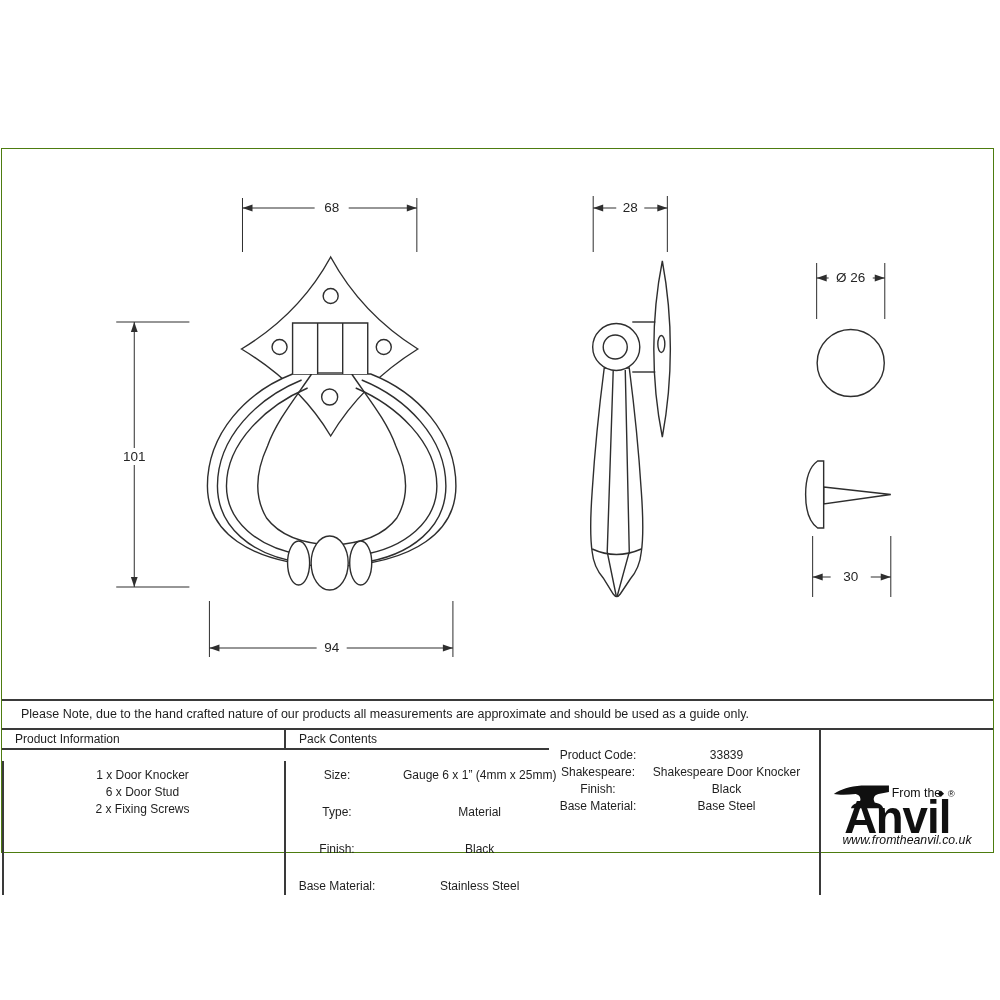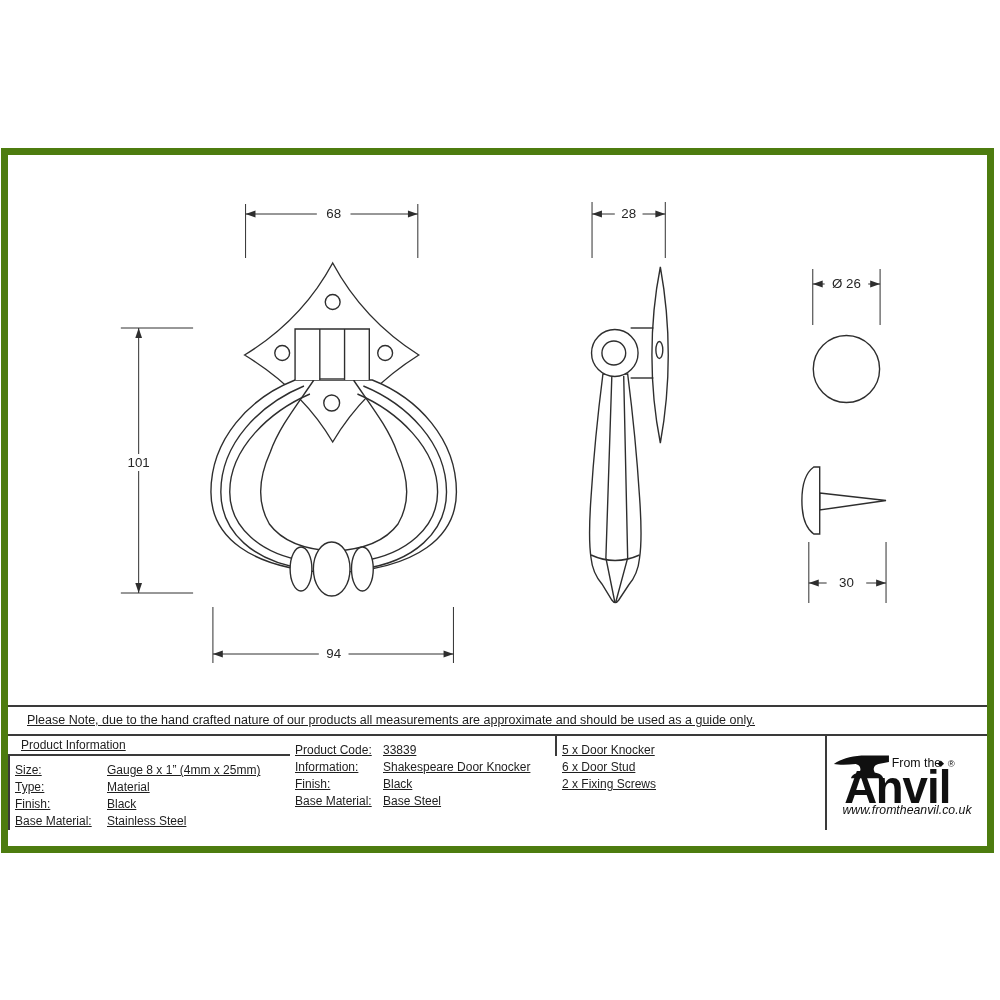--- a/index.html
+++ b/index.html
@@ -4,43 +4,44 @@
 <style>
   html,body { margin:0; padding:0; }
   body {
     width:1000px; height:1000px; position:relative;
     background:#ffffff; color:#1e1e1e;
     font-family:"Liberation Sans", sans-serif;
     overflow:hidden;
   }
   .sheet {
     position:absolute; left:1px; top:148px; width:993px; height:705px;
-    border:7px solid #4d7c0f; box-sizing:border-box; background:#fff;text-decoration:underline;
+    border:1px solid #4d7c0f; box-sizing:border-box; background:#fff;
   }
   .drawing-area { position:relative; height:550px; }
   .drawing-area svg { position:absolute; left:0; top:0; width:100%; height:100%; }
 
   .note-row {
     border-top:2px solid #3a3a3a; border-bottom:2px solid #3a3a3a;
     height:27px; line-height:27px; padding-left:19px;
     font-size:12.5px; white-space:nowrap;
   }
 
   .info-grid {
     display:grid;
     grid-template-columns:282px 265px 270px auto;
     grid-template-rows:20px auto;
     height:88px;
+    text-align:center;
   }
   .cell { font-size:12px; box-sizing:border-box; }
   .hdr { border-bottom:2px solid #3a3a3a; display:flex; align-items:center; padding-left:13px; }
   .bl { border-left:2px solid #3a3a3a; }
-  .body-cell { padding:6px 8px 0 5px; }
+  .body-cell { padding:6px 8px 0 5px;margin-top:11px; }
   .kv { display:grid; grid-template-columns:88px auto; }
-  .kv3 { grid-template-columns:92px auto; }
+  .kv3 { grid-template-columns:92px auto;gap:20px; }
   .kv div, .list div { line-height:17px; white-space:nowrap; }
   .logo-cell {
     grid-column:4; grid-row:1 / 3;
     display:flex; align-items:center; justify-content:center;
   }
 
   svg text { font-family:"Liberation Sans", sans-serif; }
   .dimtext { font-size:13.5px; fill:#262626; }
   .obj { fill:#ffffff; stroke:#2e2e2e; stroke-width:1.4; }
   .objline { fill:none; stroke:#2e2e2e; stroke-width:1.4; }
@@ -173,58 +174,59 @@
         </g>
       </g>
     </svg>
   </div>
 
   <div class="note-row">Please Note, due to the hand crafted nature of our products all measurements are approximate and should be used as a guide only.</div>
 
   <div class="info-grid">
 
     <div class="cell hdr">Product Information</div>
+    <div class="cell hdr bl">Pack Contents</div>
 
     <div class="cell logo-cell bl">
       <svg width="152" height="70" viewBox="0 0 160 72">
         <text x="14" y="57" font-family="Liberation Serif, serif" font-weight="bold" font-size="48" fill="#101010">A</text>
         <text x="47" y="57" font-family="Liberation Serif, serif" font-weight="bold" font-size="48" letter-spacing="-1" fill="#101010">nvil</text>
         <path fill="#101010" d="M 3,16 C 10,11 20,8 32,7 L 61,7 L 61,14 L 50,16 C 46,17 45,19 45,22 L 46,25 C 52,26 54,28 55,31 L 21,31 C 22,28 24,26 30,25 L 31,22 C 31,19 30,17 26,16 C 17,17 8,17 3,16 Z"></path>
         <text x="64" y="19" font-family="Liberation Serif, serif" font-size="13" fill="#101010">From the</text>
         <text x="112" y="18" font-size="9" fill="#101010">◆</text>
         <text x="123" y="19" font-family="Liberation Serif, serif" font-size="10" fill="#101010">®</text>
         <text x="80" y="69" text-anchor="middle" font-family="Liberation Serif, serif" font-style="italic" font-size="13" textLength="136" lengthAdjust="spacingAndGlyphs" fill="#101010">www.fromtheanvil.co.uk</text>
       </svg>
     </div>
 
     <div class="cell body-cell">
       <div class="kv">
         <div>Product Code:</div>
         <div>33839</div>
-        <div>Information:</div>
+        <div>Shakespeare:</div>
         <div>Shakespeare Door Knocker</div>
         <div>Finish:</div>
         <div>Black</div>
         <div>Base Material:</div>
         <div>Base Steel</div>
       </div>
     </div>
 
     <div class="cell body-cell bl">
       <div class="list">
-        <div>5 x Door Knocker</div>
+        <div>1 x Door Knocker</div>
         <div>6 x Door Stud</div>
         <div>2 x Fixing Screws</div>
       </div>
     </div>
 
     <div class="cell body-cell bl">
       <div class="kv kv3">
         <div>Size:</div>
-        <div>Gauge 8 x 1” (4mm x 25mm)</div>
+        <div>Gauge 6 x 1” (4mm x 25mm)</div>
         <div>Type:</div>
         <div>Material</div>
         <div>Finish:</div>
         <div>Black</div>
         <div>Base Material:</div>
         <div>Stainless Steel</div>
       </div>
     </div>
 
   </div>

